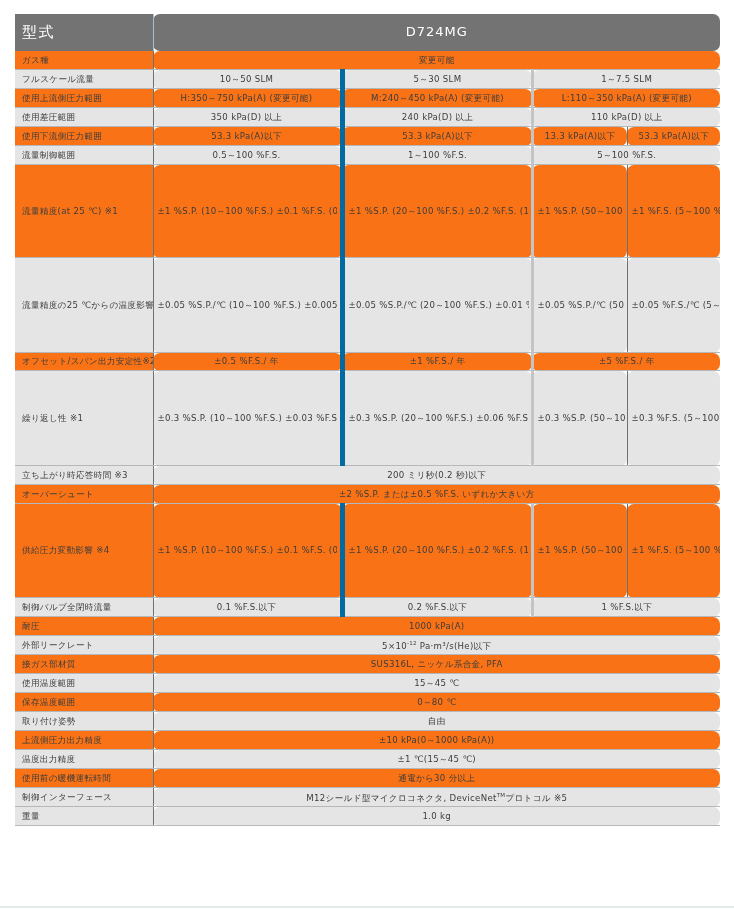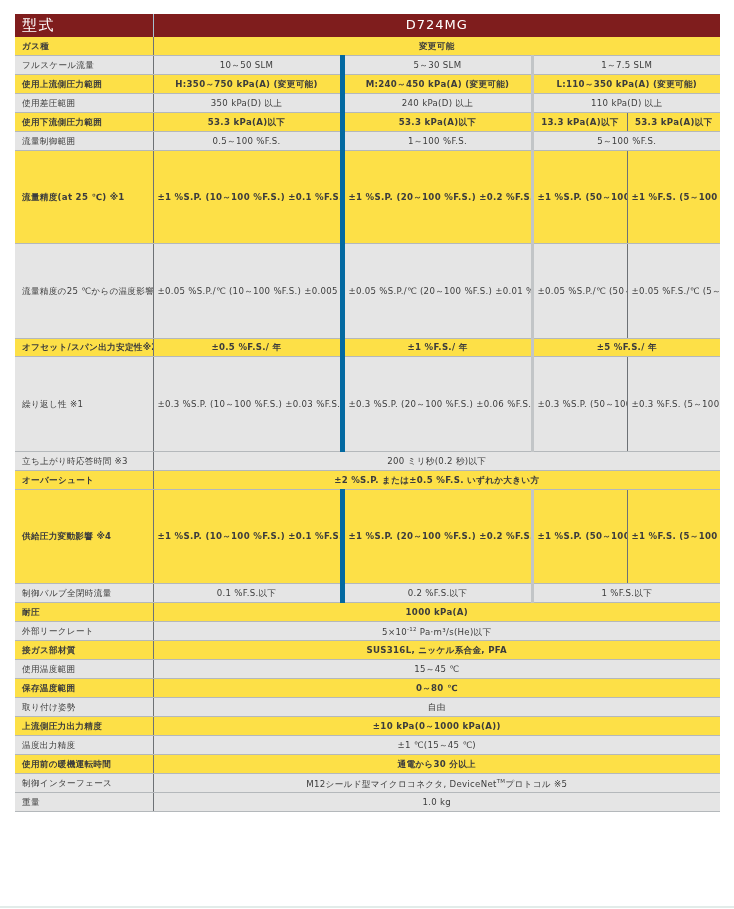--- a/index.html
+++ b/index.html
@@ -2,29 +2,29 @@
 <html><head>
   <meta charset="utf-8">
   <style>
     html, body { margin: 0; padding: 0; background: #ffffff; }
     body { width: 734px; height: 909px; position: relative; overflow: hidden;
            font-family: "DejaVu Sans", "Liberation Sans", sans-serif; color: #3c3c3c; }
     .spec { position: absolute; left: 15px; top: 14px; width: 705px; border-collapse: collapse; table-layout: fixed; }
     .spec td { font-size: 8.6px; letter-spacing: 0.3px; padding: 0 4px; line-height: 10.4px;
                border-bottom: 1px solid #b4b8bb; vertical-align: middle; overflow: hidden; white-space: nowrap; }
     .spec td.lbl { text-align: left; padding-left: 7px; border-right: 1px solid #6d7175; }
-    .spec td.val { text-align: center; }
+    .spec td.val { text-align: center; border-radius: 7px; }
     .spec td.sep { border-right: 5px solid #0369a1; }
     .spec td.sep2 { border-right: 1px solid #6d7175; }
     .spec td.wsep { border-right: 3px solid #c2c5c7; }
-    .spec tr.hdr td { background: #7f1d1d; color: #ffffff; border-bottom: none; height: 23px; }
+    .spec tr.hdr td { background: #737373; color: #ffffff; border-bottom: none; height: 37px; }
     .spec tr.hdr td.lbl { font-size: 15px; letter-spacing: 1.5px; border-right: 1px solid #a6c0cf; }
     .spec tr.hdr td.val { font-size: 13px; letter-spacing: 1px; }
     .spec tr.g td { background: #e5e5e5; }
-    .spec tr.w td { background: #fde047; font-weight: bold; }
+    .spec tr.w td { background: #f97316; }
     .spec tr.h18 td { height: 18px; }
     .spec tr.h17 td { height: 17px; }
     .spec tr.h92 td { height: 92px; }
     .spec tr.h94 td { height: 94px; margin-left: 38px; }
     .spec tr.h93 td { height: 93px; }
     .spec tr.h54 td { height: 54px; }
     .multi { white-space: pre; }
     .bottom-line { position: absolute; left: 0; top: 906px; width: 734px; height: 2px; background: #e2ece9; }
   </style>
 </head>

